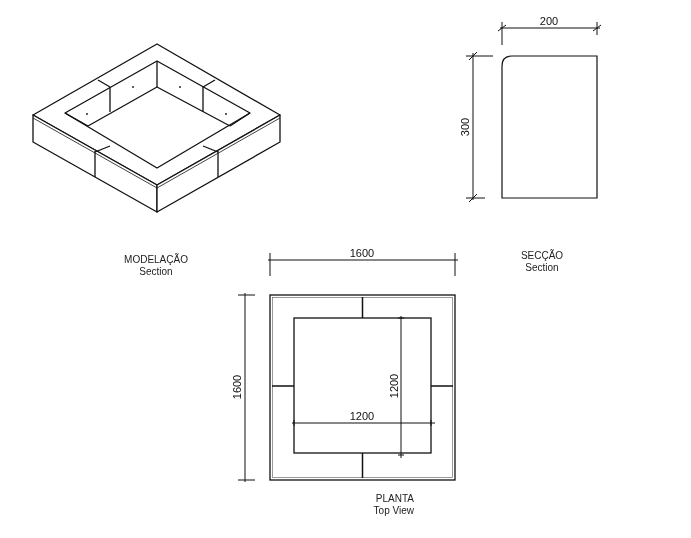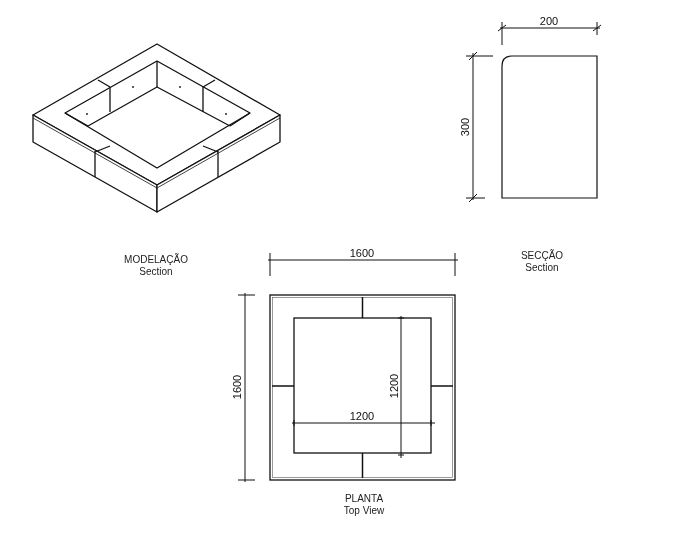--- a/index.html
+++ b/index.html
@@ -119,16 +119,16 @@
 <div class="lbl" style="left:106px; top:254px; width:100px;">
   <span class="t1">MODELAÇÃO</span>
   <span class="t2">Section</span>
 </div>
 
 <div class="lbl" style="left:492px; top:250px; width:100px;">
   <span class="t1">SECÇÃO</span>
   <span class="t2">Section</span>
 </div>
 
-<div class="lbl" style="left:314px; top:493px; width:100px;">
+<div class="lbl" style="left:314px; top:493px; width:100px;text-align:right;">
   <span class="t1">PLANTA</span>
   <span class="t2">Top View</span>
 </div>
 
 </body></html>

